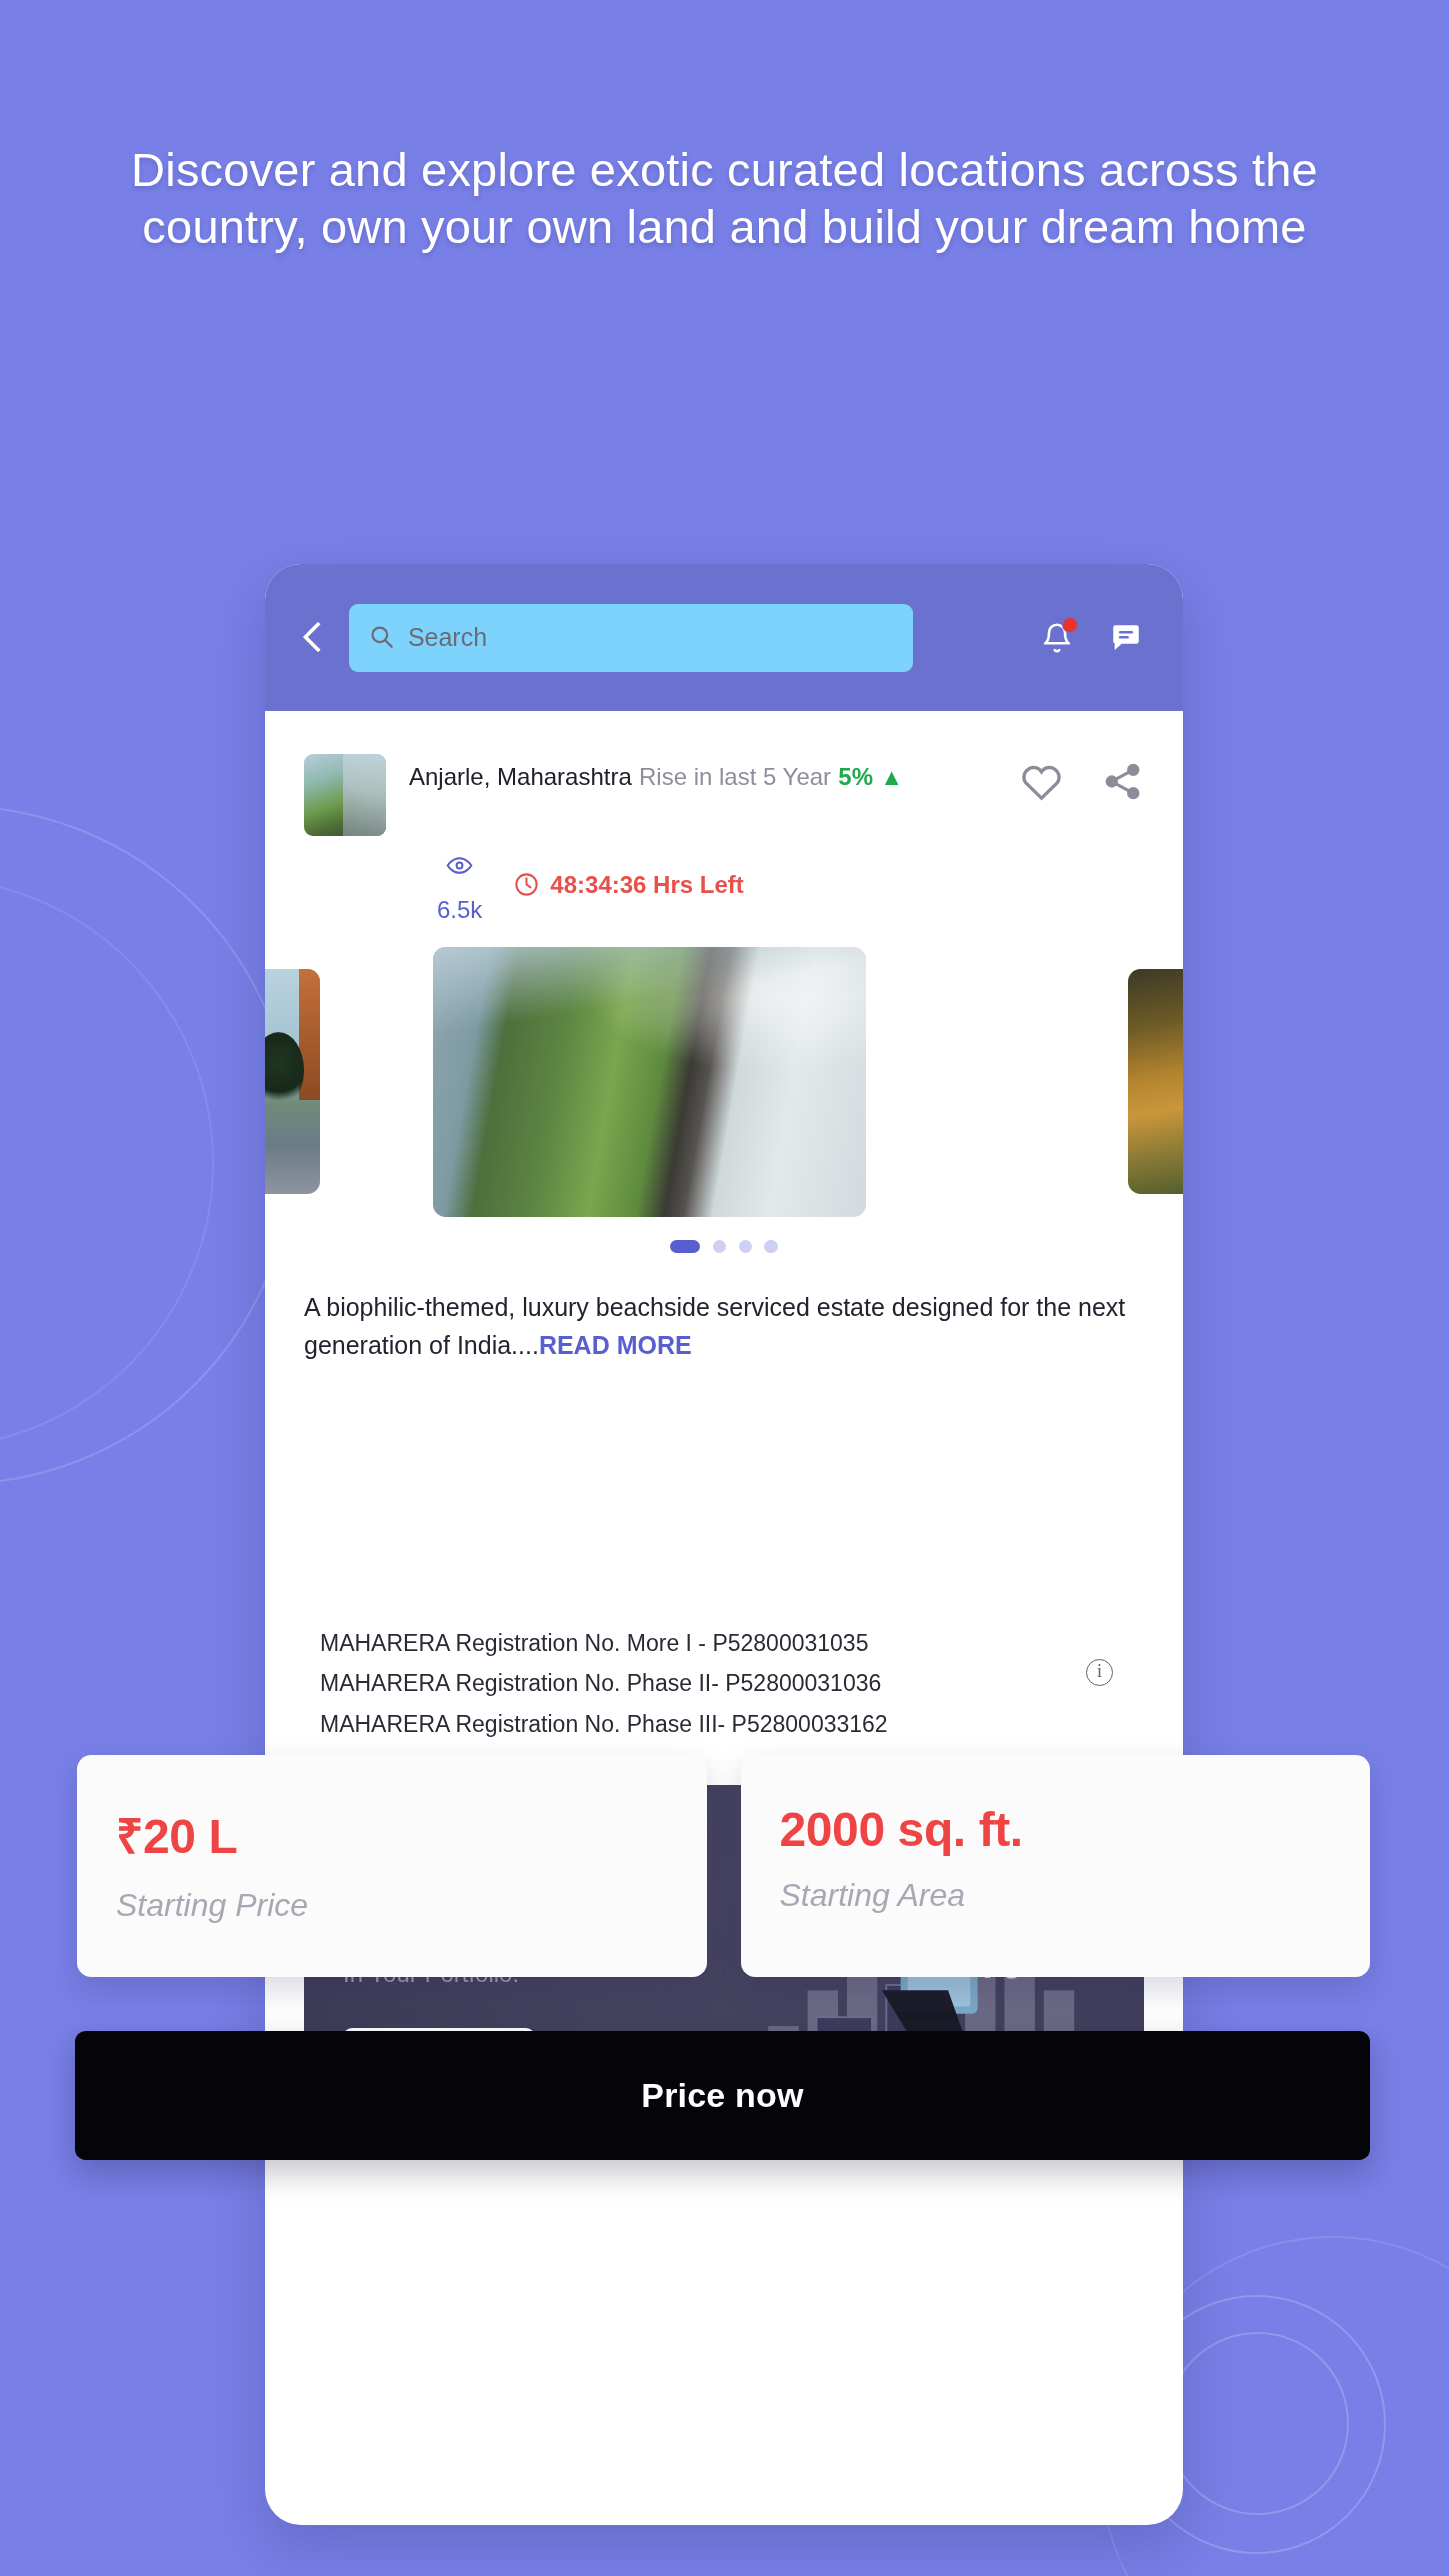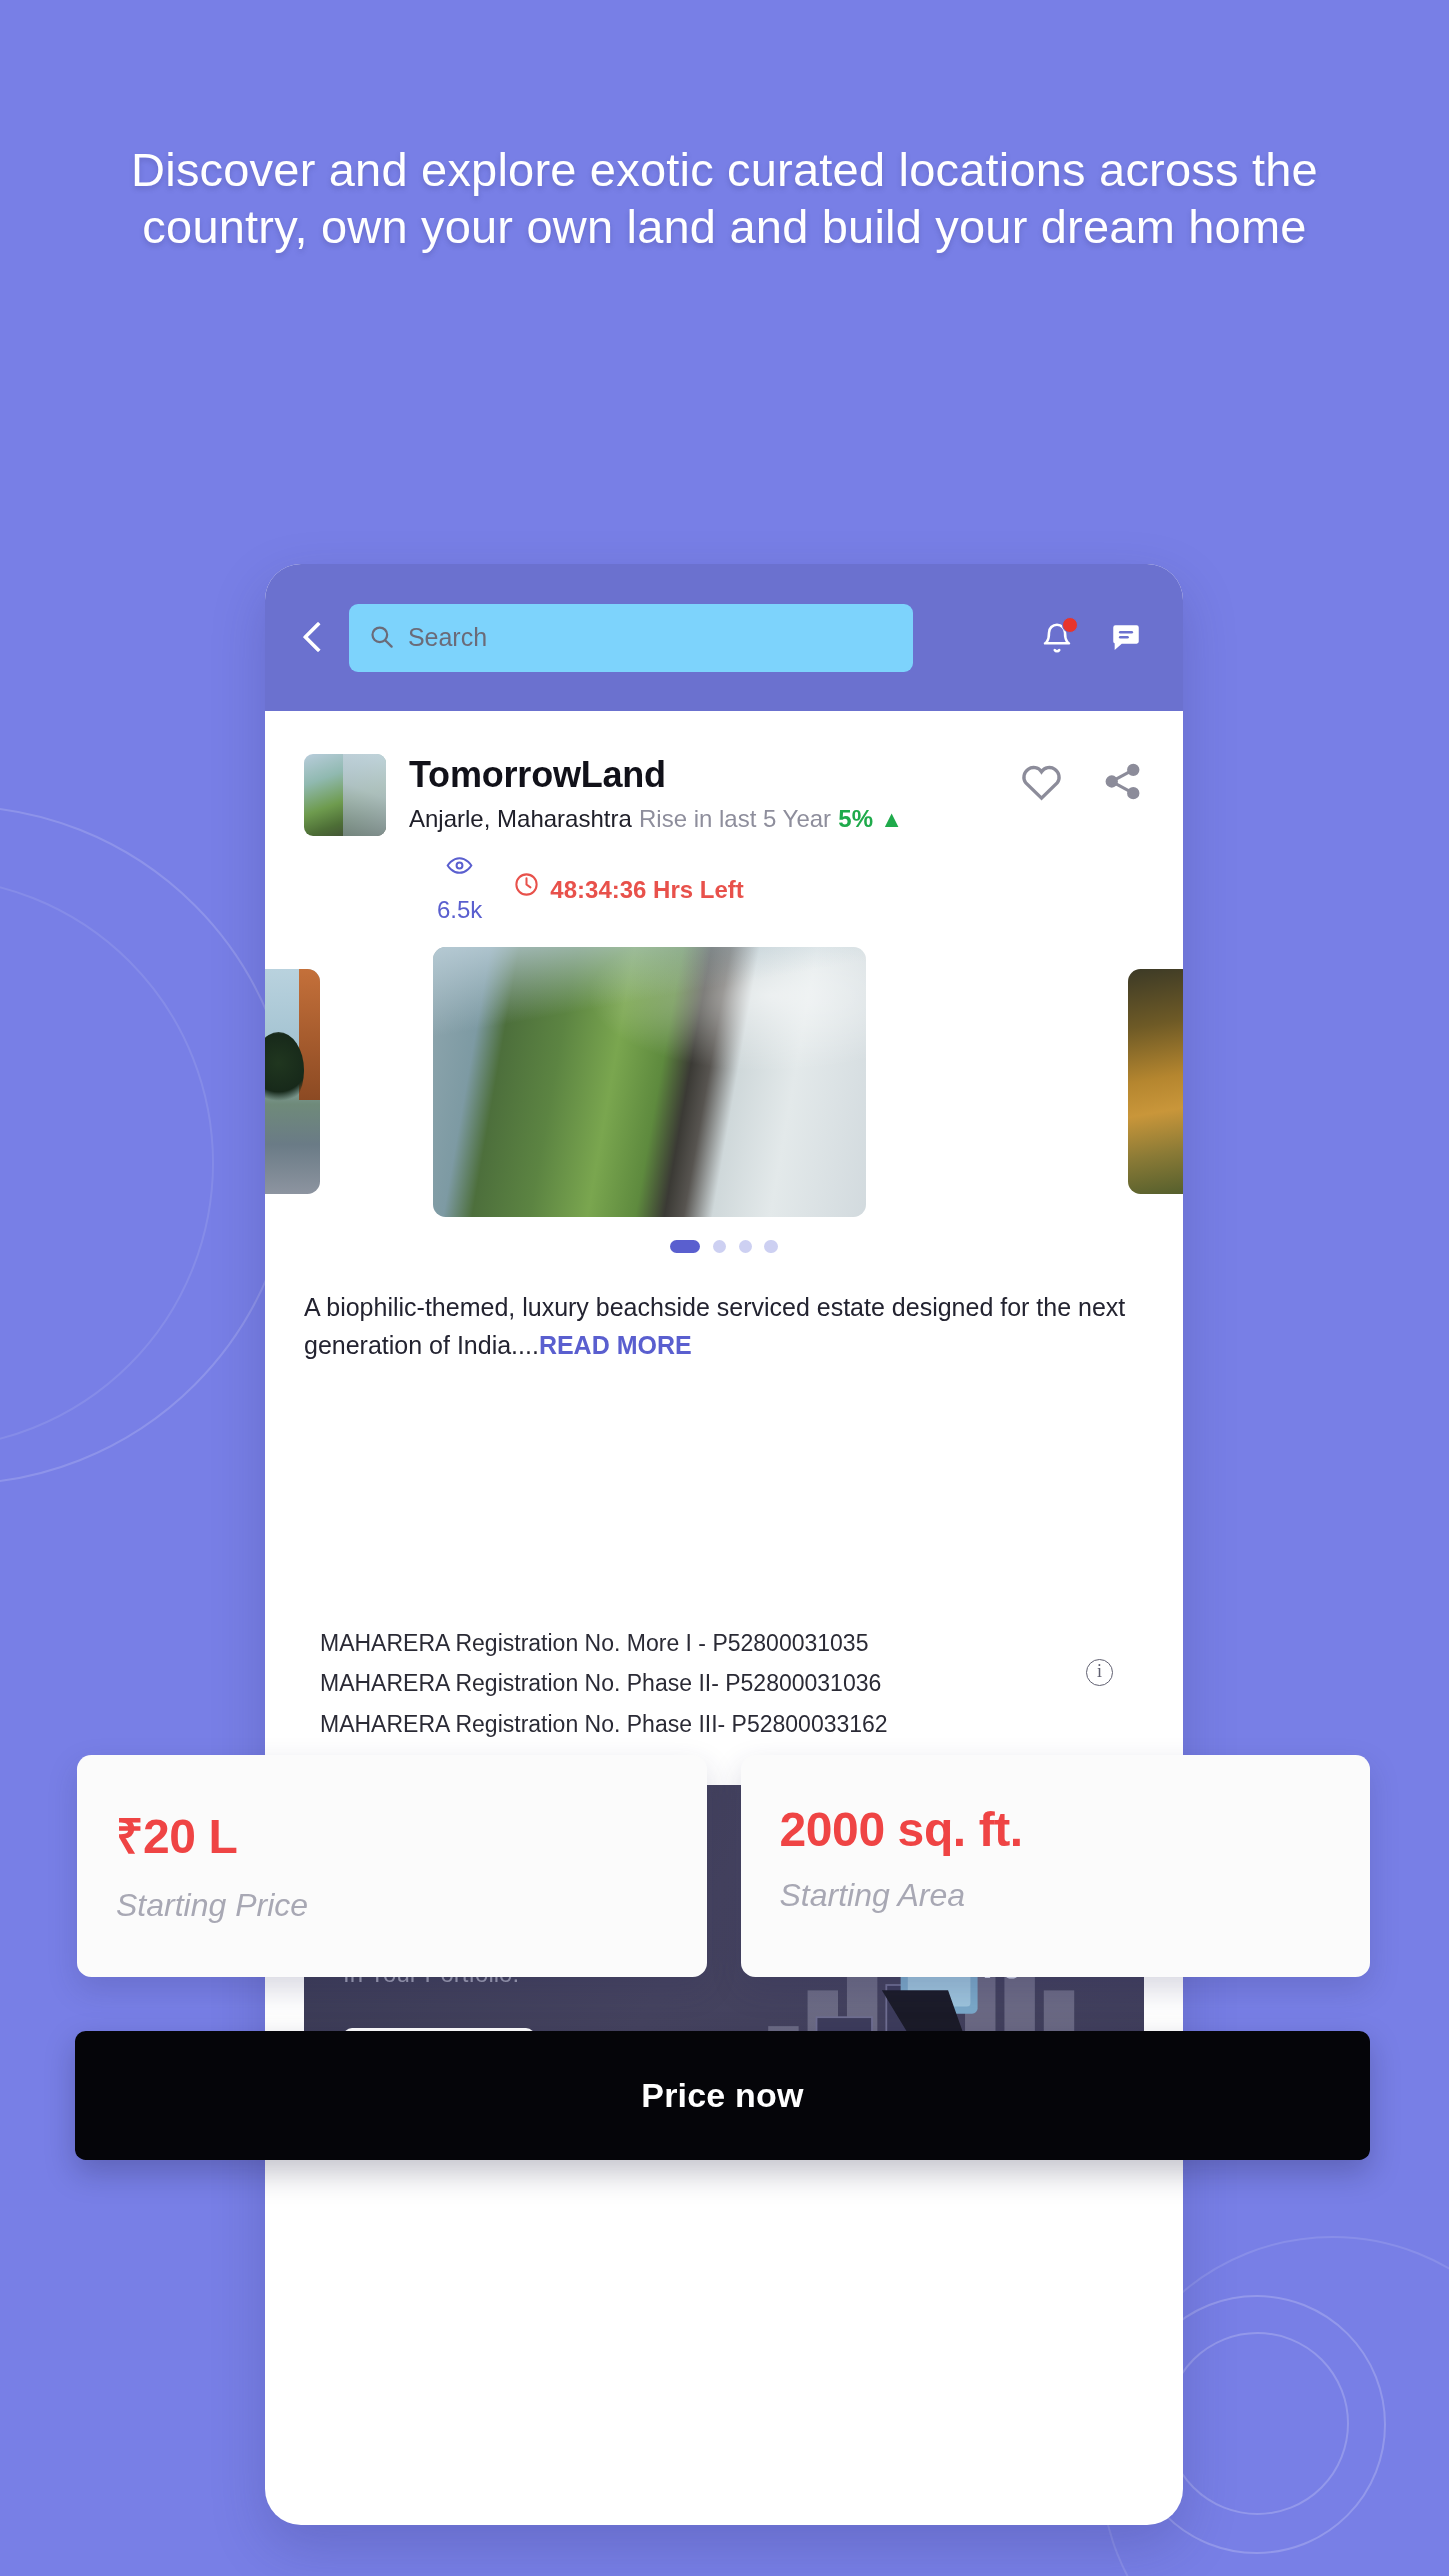--- a/index.html
+++ b/index.html
@@ -93,21 +93,21 @@
   .listing-sub .muted { color: #8e8e9c; }
   .rise-val { color: #1faa4b; font-weight: 700; }
   .rise-arrow { color: #1faa4b; font-size: 23px; line-height: 1; }
   .head-actions { display: flex; align-items: center; gap: 36px; margin-left: 16px; padding-top: 3.6px; }
 
   .meta-row {
     display: flex; align-items: center; gap: 14.3px;
     padding: 16px 39px 0 172px; font-size: 24px;
   }
   .views { color: #5a5fcf; display: flex; align-items: center; gap: 10.7px; flex-direction: column; }
-  .timer { color: #e8514b; font-weight: 700; display: flex; align-items: flex-end; gap: 10.7px; margin-left: 16px; }
+  .timer { color: #e8514b; font-weight: 700; display: flex; align-items: flex-start; gap: 10.7px; margin-left: 16px; }
 
   
   .carousel { position: relative; margin-top: 23px; height: 270px; }
   .slide {
     position: absolute; top: 0; border-radius: 12.5px; overflow: hidden;
   }
   .slide-main { left: 168px; width: 433px; height: 270px; }
   .slide-left { left: -27px; width: 82px; height: 225px; top: 22.4px; }
   .slide-right { right: -27px; width: 82px; height: 225px; top: 22.4px; }
 
@@ -248,21 +248,20 @@
           </svg>
         </div>
       </div>
     </div>
 
     <div class="listing">
 
       <div class="listing-head">
         <div class="thumb"></div>
         <div class="listing-title-wrap">
-          <div class="listing-title">TomorrowLand</div>
           <div class="listing-sub">
             <span>Anjarle, Maharashtra</span>
             <span class="muted">Rise in last 5 Year</span>
             <span class="rise-val">5%</span>
             <span class="rise-arrow">▲</span>
           </div>
         </div>
         <div class="head-actions">
           <span>
             <svg width="47" height="47" viewBox="0 0 24 24" fill="none" stroke="#8c8c9a" stroke-width="1.7">

